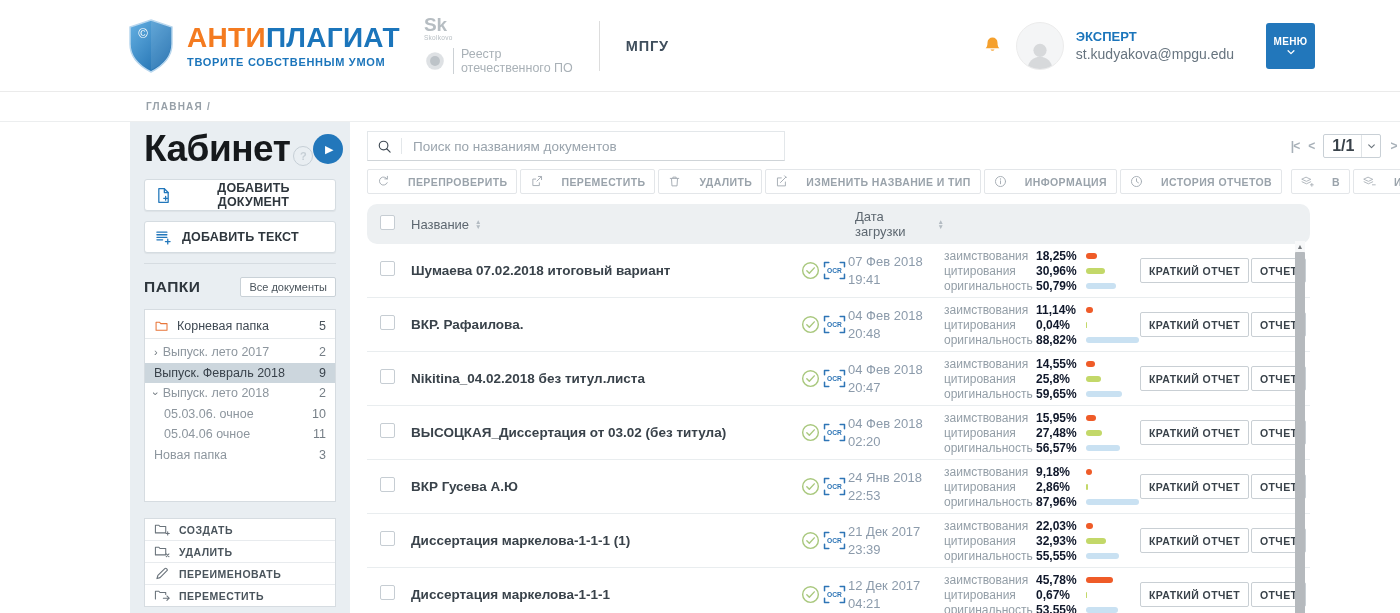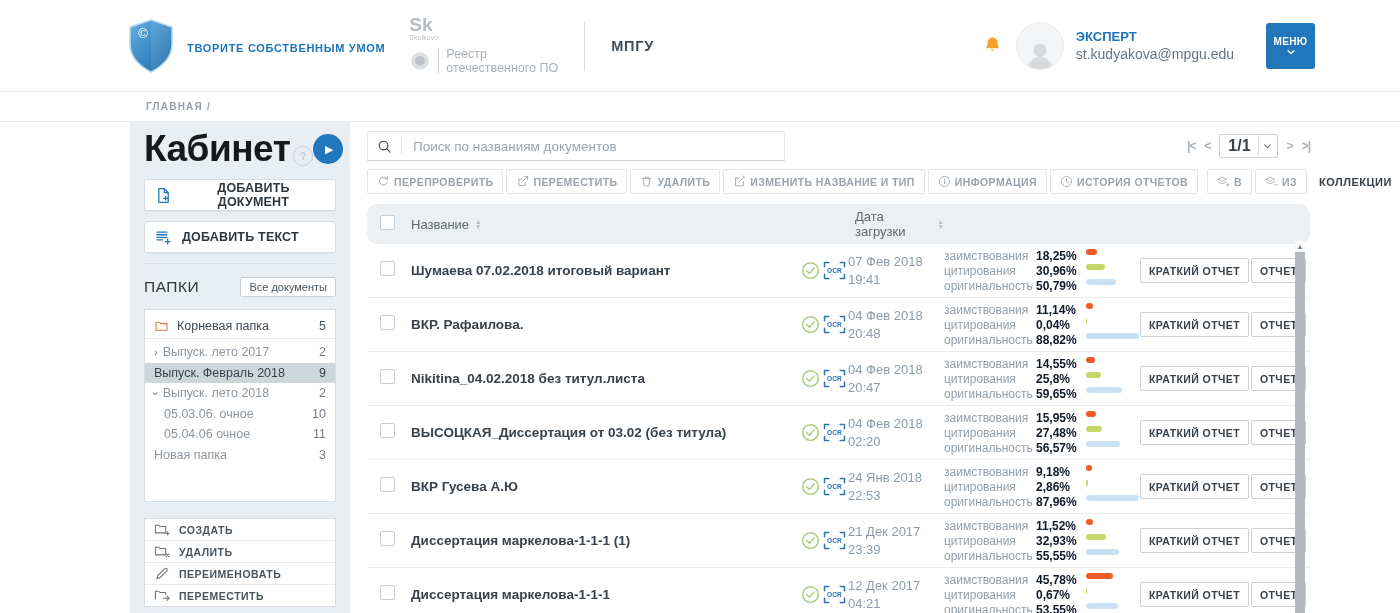--- a/index.html
+++ b/index.html
@@ -50,21 +50,21 @@
      display:flex;align-items:center;justify-content:center;margin-left:3px;margin-top:14px;cursor:pointer;flex:none;}
   .play{width:30px;height:30px;border-radius:50%;background:#2277bb;color:#fff;font-size:11px;display:flex;
         align-items:center;justify-content:center;margin-left:auto;padding-left:2px;box-sizing:border-box;cursor:pointer;flex:none;}
 
   .add-btn{width:100%;height:32px;background:#fff;border:1px solid #d5dce1;border-radius:3px;display:flex;align-items:center;
            gap:10px;padding:0 10px;font-size:12.5px;font-weight:bold;color:#2e363d;letter-spacing:.2px;margin-bottom:10px;
            cursor:pointer;box-shadow:0 1px 1px rgba(0,0,0,.05);font-family:inherit;box-sizing:border-box;}
   .add-ic{width:17px;height:17px;color:#2277bb;}
   .side-divider{border-top:1px solid #d6dce1;margin:7px 0 13px;}
   .folders-head{display:flex;align-items:center;margin-bottom:12px;}
-  .folders-title{font-size:15.5px;font-weight:normal;color:#2e363d;letter-spacing:.5px;}
+  .folders-title{font-size:15.5px;font-weight:bold;color:#2e363d;letter-spacing:.5px;}
   .all-docs{margin-left:auto;background:#fff;border:1px solid #c9d1d7;border-radius:2px;font-size:11px;color:#4a545c;
             padding:3px 8px;cursor:pointer;font-family:inherit;}
 
   .tree-panel{background:#fff;border:1px solid #d6dce1;height:193px;padding-top:3px;box-sizing:border-box;}
   .tree-item{height:20.5px;display:flex;align-items:center;padding:0 9px;font-size:12.5px;color:#8d969e;cursor:pointer;}
   .tree-item.root{height:25px;color:#3f4953;border-bottom:1px solid #e5e9ec;margin-bottom:3px;}
   .ficon{width:15px;height:14px;color:#e8763a;margin-right:8px;}
   .arrow{font-size:11px;color:#6f787f;margin-right:5px;display:inline-block;line-height:1;}
   .arrow.rot{transform:rotate(90deg);}
   .tree-item.selected{background:#ccd6dd;color:#39424b;}
@@ -91,21 +91,21 @@
   .pager .nav{cursor:pointer;letter-spacing:-1px;}
   .pagebox{display:flex;align-items:center;border:1px solid #c9d0d6;border-radius:2px;background:#fff;height:24px;
            padding-left:8px;cursor:pointer;box-sizing:border-box;}
   .pagebox b{font-size:16px;color:#39424a;}
   .pagebox .chev{width:18px;height:100%;display:flex;align-items:center;justify-content:center;border-left:1px solid #e0e4e7;
                  margin-left:7px;color:#6b747c;}
   .pagebox .chev [data-icon]{width:9px;height:7px;} .pagebox .chev svg{stroke-width:2;}
 
   .toolbar{display:flex;align-items:center;margin-bottom:10px;}
   .tb-gen{display:flex;align-items:center;}
-  .tb-btn{height:25px;display:flex;align-items:center;gap:4px;border:1px solid #e3e6e9;background:transparent;border-radius:2px;
+  .tb-btn{height:25px;display:flex;align-items:center;gap:18px;border:1px solid #e3e6e9;background:transparent;border-radius:2px;
           padding:4px 9px;margin-right:3px;font-size:10.5px;font-weight:bold;color:#9aa3ab;letter-spacing:.4px;cursor:pointer;
           font-family:inherit;white-space:nowrap;}
   .tb-icon{width:13px;height:13px;color:#a7aeb5;}
   .coll-gap{width:6px;}
   .coll-label{font-size:11px;font-weight:bold;color:#39424a;letter-spacing:.5px;margin-left:9px;}
 
   .table{width:943px;position:relative;}
   .grid{display:grid;grid-template-columns:44px 390px 47px 96px 196px 1fr;align-items:center;}
   .thead{height:40px;background:#edf0f2;font-size:13px;color:#5d6770;border-radius:10px;}
   .c-check{padding-left:13px;}
@@ -114,21 +114,21 @@
   .th-label{display:flex;align-items:center;gap:6px;}
   .th-date{padding-left:7px;}
   .sort{display:flex;flex-direction:column;line-height:.8;font-size:6.5px;color:#b3bbc2;cursor:pointer;}
   .trow{height:53px;border-bottom:1px solid #e9edef;background:#fff;}
   .c-title{font-size:13.5px;font-weight:bold;color:#39424a;padding-right:10px;white-space:nowrap;overflow:hidden;}
   .c-status{display:flex;align-items:center;gap:3px;}
   .chk{width:19px;height:19px;color:#a9c87e;}
   .ocr{width:23px;height:19px;color:#2e75b6;}
   .c-date{font-size:13px;color:#8c9bab;line-height:1.35;}
   .c-stats{display:flex;flex-direction:column;gap:1px;}
-  .stat{display:flex;align-items:flex-start;height:14px;}
+  .stat{display:flex;align-items:center;height:14px;}
   .s-label{width:92px;font-size:12px;color:#939ea7;flex:none;}
   .s-val{width:50px;font-size:12px;font-weight:bold;color:#0f172a;flex:none;}
   .s-bar{width:54px;height:6px;display:flex;}
   .s-bar i{height:6px;border-radius:3px;display:block;}
   .bar-borrow{background:#ef5b28;} .bar-cite{background:#c3d869;} .bar-orig{background:#c9e1f2;}
   .c-btns{display:flex;justify-content:flex-end;gap:2px;padding-right:24px;}
   .rep{height:25px;background:#fff;border:1px solid #c9cfd4;border-radius:2px;font-size:10.5px;font-weight:bold;color:#39424a;
        letter-spacing:.4px;padding:0 8px;cursor:pointer;font-family:Liberation Sans, sans-serif;white-space:nowrap;}
 
   .vscroll{position:absolute;top:37px;right:5px;width:10px;height:376px;display:flex;flex-direction:column;align-items:center;
@@ -150,20 +150,21 @@
             <stop offset="0" stop-color="#66b1e3"></stop>
                 <stop offset="1" stop-color="#1565a8"></stop>
               </linearGradient>
             </defs>
           <path d="M23 1 L44 8 v17 c0 14-9.5 22-21 28 C11.5 47 2 39 2 25 V8 Z" fill="url(#shg)" stroke="#b9d7ee" stroke-width="1.5"></path>
           <path d="M23 2 L43 8.5 v16.5 c0 13-9 20.5-20 26 z" fill="#ffffff" opacity="0.10"></path>
           <text x="15" y="19" text-anchor="middle" font-size="13" fill="#fff">©</text>
         </svg>
       </span>
       <div>
+        <div class="brand"><span class="o">АНТИ</span><span class="b">ПЛАГИАТ</span></div>
         <div class="tagline">ТВОРИТЕ СОБСТВЕННЫМ УМОМ</div>
       </div>
     </div>
 
     <div class="partners">
       <div class="sk"><span>Sk</span><span class="sk-sub">Skolkovo</span></div>
       <div class="registry">
         <span class="emblem" data-icon="emblem">
             <svg viewBox="0 0 20 20">
               <circle cx="10" cy="10" r="8" fill="#c3c9ce" stroke="none" opacity=".55"></circle>
@@ -759,21 +760,21 @@
                   </svg>
                 </span>
     </div>
     <div class="c-date">
       <div class="d1">21 Дек 2017</div>
       <div class="d2">23:39</div>
     </div>
     <div class="c-stats">
                 <div class="stat">
     <span class="s-label">заимствования</span>
-    <span class="s-val">11,52%</span>
+    <span class="s-val">22,03%</span>
     <span class="s-bar">
                     <i class="bar-borrow" style="width: 6.912px;"></i>
                   </span>
   </div>
                 <div class="stat">
     <span class="s-label">цитирования</span>
     <span class="s-val">32,93%</span>
     <span class="s-bar">
                     <i class="bar-cite" style="width: 19.758px;"></i>
                   </span>

